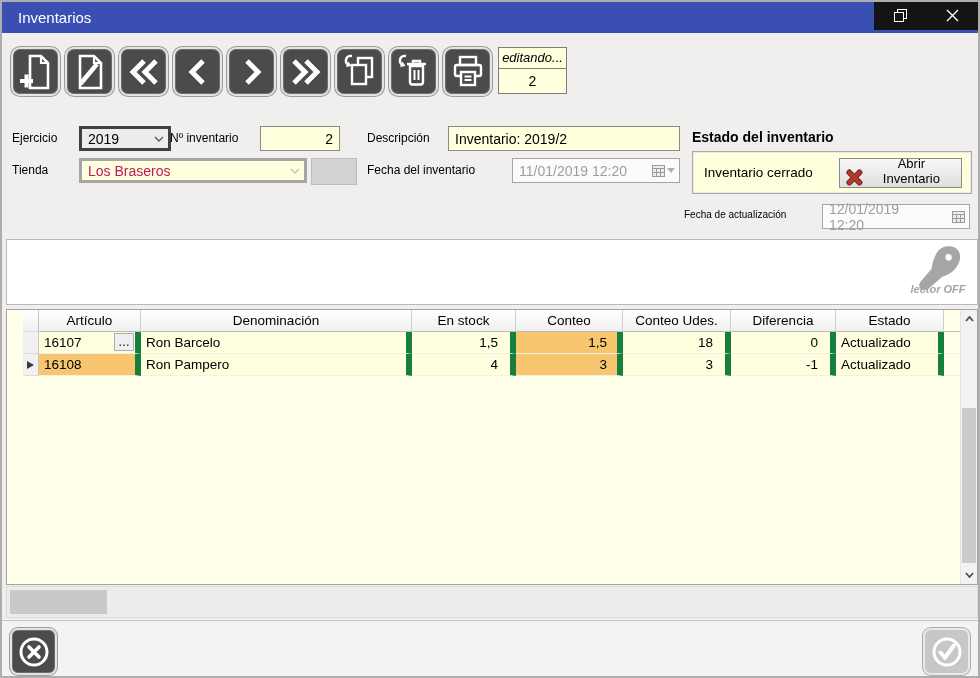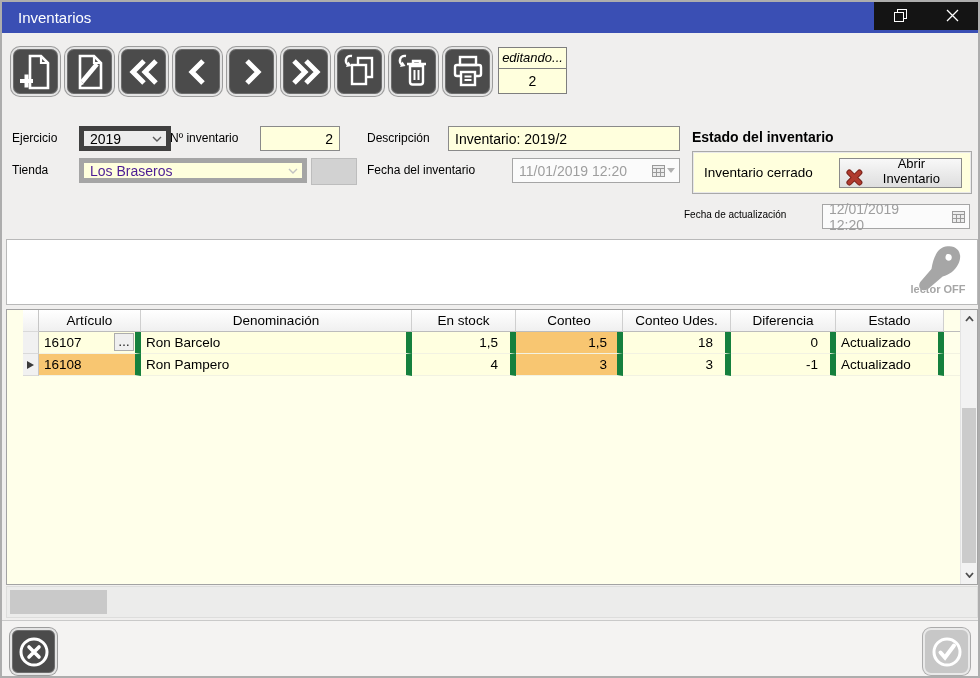--- a/index.html
+++ b/index.html
@@ -23,42 +23,42 @@
     display:flex;align-items:center;justify-content:center;padding:0;cursor:pointer;
   }
   .tb-btn svg{display:block;}
   .editing{position:absolute;left:496px;top:45px;width:69px;}
   .edit-label{height:22px;border:1px solid #7E7E7E;background:#FFFFDD;
     font-style:italic;font-size:13px;text-align:center;line-height:20px;}
   .edit-value{height:25px;border:1px solid #7E7E7E;border-top:none;background:#FFFFDD;
     font-size:14px;text-align:center;line-height:24px;}
   
   .lbl{position:absolute;font-size:12px;white-space:nowrap;}
-  .combo{position:absolute;height:25px;border:5px solid #404040;font-size:14px;
+  .combo{position:absolute;height:25px;border:3px solid #404040;font-size:14px;
     display:flex;align-items:center;padding-left:6px;justify-content:flex-end;}
   .combo .arrow{margin-left:auto;width:18px;display:flex;align-items:center;justify-content:center;align-self:stretch;}
   .txt{position:absolute;height:25px;border:1px solid #8A8A8A;background:#FFFFDD;
     font-size:14px;font-family:"Liberation Sans",sans-serif;padding:0 6px;}
   .datebox{position:absolute;height:25px;border:1px solid #A5A5A5;background:#FBFBFB;
     color:#9E9E9E;font-size:14px;display:flex;align-items:center;padding-left:6px;}
   .datebox .dicons{margin-left:auto;display:flex;align-items:center;gap:2px;padding-right:4px;}
   .heading{position:absolute;font-size:14px;font-weight:bold;}
   .sq-btn{position:absolute;left:309px;top:156px;width:46px;height:27px;background:#D2D2D2;border:1px solid #BDBDBD;}
   .estado-group{position:absolute;left:690px;top:149px;width:280px;height:43px;
     background:#FFFFDD;border:1px solid #A9A9A9;box-shadow:inset 0 0 0 1px #E9E9E9;}
   .estado-text{position:absolute;left:11px;top:13px;font-size:13.5px;}
   .abrir-btn{position:absolute;right:9px;top:6px;height:30px;width:123px;
     background:linear-gradient(#F8F8F8,#DEDEDE);border:1px solid #8A8A8A;
     display:flex;align-items:flex-end;justify-content:center;gap:5px;font-size:13px;
     font-family:"Liberation Sans",sans-serif;cursor:pointer;margin-left:9px;}
   
   .scan-panel{position:absolute;left:4px;top:237px;width:972px;height:66px;
     background:#FFFFFF;border:1px solid #B9B9B9;}
   .scanner{position:absolute;right:6px;top:1px;width:66px;height:62px;
-    display:flex;flex-direction:column;align-items:center;justify-content:flex-start;}
+    display:flex;flex-direction:column;align-items:center;justify-content:flex-start;font-style:italic;}
   .scanner .scan-label{font-size:11px;font-weight:bold;color:#A6A6A6;margin-top:-14px;}
   
   .grid{position:absolute;left:4px;top:307px;width:972px;height:276px;
     border:1px solid #A3A3A3;background:#FFFFEA;display:flex;flex-direction:column;padding-left:16px;}
   .ghead{display:flex;height:22px;flex:none;}
   .gh{background:linear-gradient(#FFFFFF,#F0F0F0);border-right:1px solid #CFCFCF;
     border-bottom:1px solid #BCBCBC;font-size:13.5px;text-align:center;line-height:21px;
     overflow:hidden;white-space:nowrap;}
   .grow{display:flex;height:22px;flex:none;font-size:13.5px;line-height:21px;}
   .gc{background:#FFFFE0;border-right:6px solid #15803d;border-bottom:1px solid #F2F2E2;
@@ -189,21 +189,21 @@
         </svg>
     </span>
   </div>
   <span class="lbl" style="left:168px;top:129px;">Nº inventario</span>
   <input class="txt" style="left: 258px; top: 124px; width: 80px; text-align: right;" readonly="" value="2">
   <span class="lbl" style="left:365px;top:129px;">Descripción</span>
   <input class="txt" style="left: 446px; top: 124px; width: 232px;" readonly="" value="Inventario: 2019/2">
   <span class="heading" style="left:690px;top:127px;">Estado del inventario</span>
 
   <span class="lbl" style="left:10px;top:161px;">Tienda</span>
-  <div class="combo" style="left:77px;top:156px;width:228px;background:#FFFFDD;color:#4c1d95;border-color:#A5A5A5;">
+  <div class="combo" style="left:77px;top:156px;width:228px;background:#FFFFDD;color:#be185d;border-color:#A5A5A5;">
     <span>Los Braseros</span>
     <span class="arrow">
       <svg width="10" height="6" viewBox="0 0 10 6">
           <path d="M1 1 L5 5 L9 1" fill="none" stroke="#C2C2C2" stroke-width="1.4"></path>
         </svg>
     </span>
   </div>
   <div class="sq-btn"></div>
   <span class="lbl" style="left:365px;top:161px;">Fecha del inventario</span>
   <div class="datebox" style="left:510px;top:156px;width:168px;">

